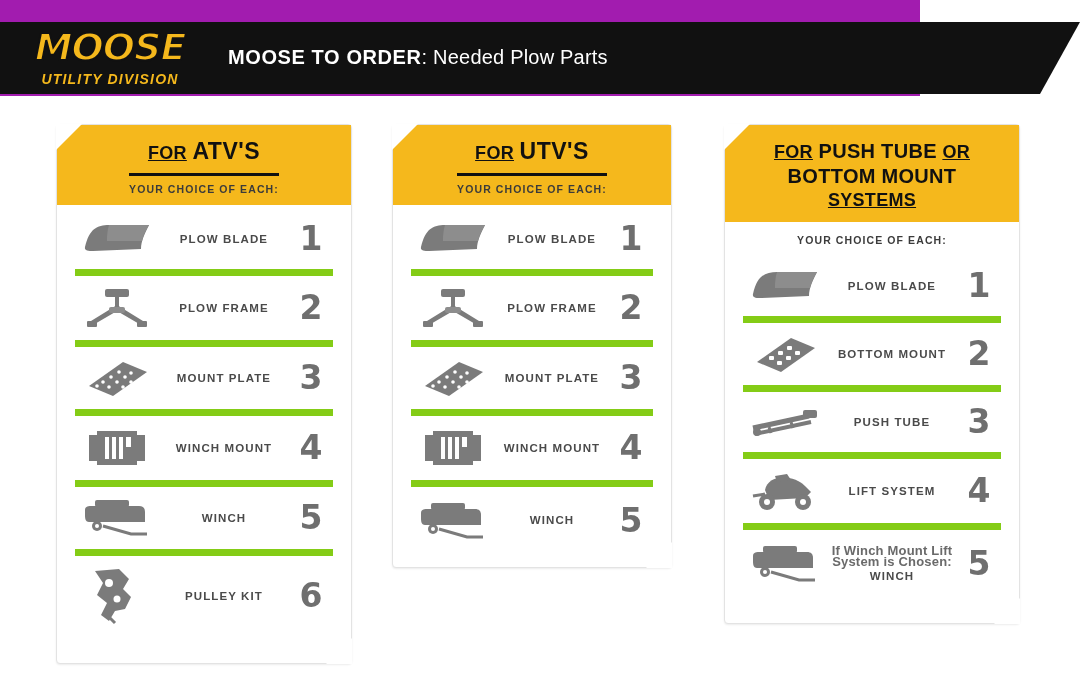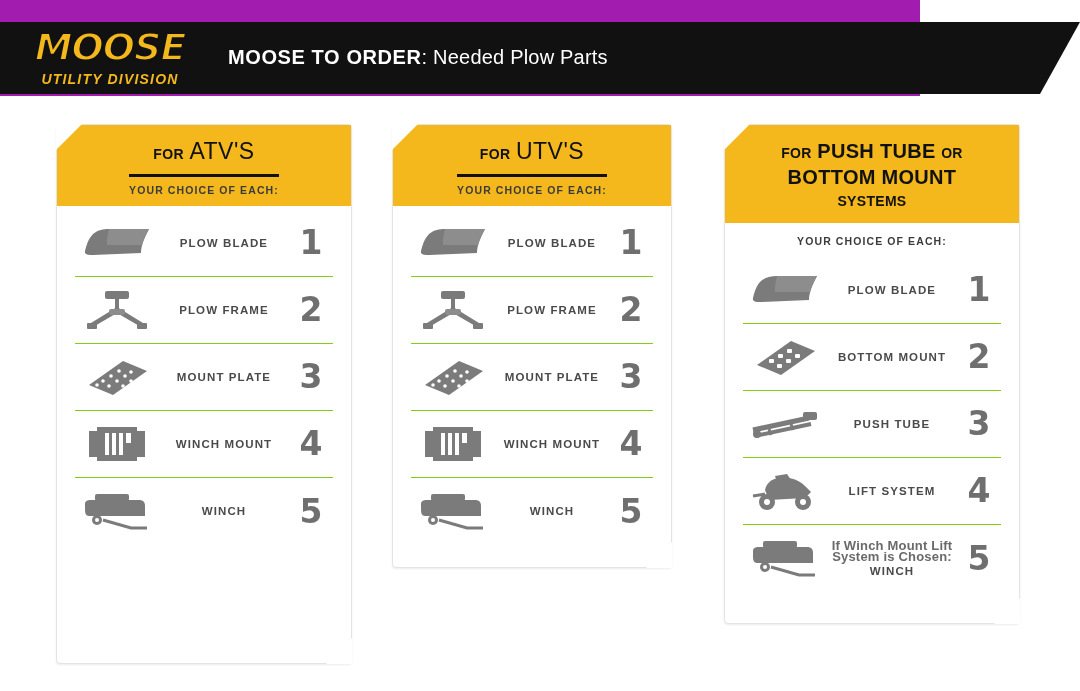--- a/index.html
+++ b/index.html
@@ -81,22 +81,22 @@
     text-align: center;
     padding: 14px 10px 10px 10px;
     position: relative;
   }
   .card-head .title {
     font-size: 19px;
     font-weight: bold;
     line-height: 24px;
     letter-spacing: .3px;
   }
-  .card-head .title .small { font-size: 14px; font-weight: bold; }
-  .card-head .title .big { font-size: 23px; font-weight: normal; letter-spacing:.5px; }
+  .card-head .title .small { font-size: 18px; font-weight: bold; text-decoration: underline; }
+  .card-head .title .big { font-size: 23px; font-weight: bold; letter-spacing:.5px; }
   .card-head .title .mid { font-size: 20px; font-weight: bold; }
   .head-rule {
     width: 150px; height: 3px; background: #111; margin: 8px auto 7px auto;
   }
   .card-head .choice {
     font-size: 10.5px;
     font-weight: bold;
     letter-spacing: 1.1px;
     color: #3b3b3b;
   }
@@ -107,21 +107,21 @@
     font-weight: bold;
     letter-spacing: 1.1px;
     color: #3b3b3b;
     padding: 12px 0 6px 0;
   }
 
   .rows { padding: 4px 18px 10px 18px; }
   .row {
     display: flex;
     align-items: center;
-    border-bottom: 1px solid #84cc16;
+    border-bottom: 7px solid #84cc16;
     padding: 9px 0;
     min-height: 67px;
   }
   .row:last-child { border-bottom: none; }
   .row .icon {
     width: 84px;
     flex: 0 0 84px;
     display: flex; align-items: center; justify-content: center;
   }
   .row .label {
@@ -265,20 +265,32 @@
                 <rect x="18" y="4" width="34" height="7" rx="2" fill="#7b7b7b"></rect>
                 <circle cx="20" cy="30" r="5" fill="#7b7b7b"></circle>
                 <circle cx="20" cy="30" r="2" fill="#ffffff"></circle>
                 <path d="M26 30 L54 38 L70 38" stroke="#7b7b7b" stroke-width="3" fill="none"></path>
               </svg>
           </div>
           <div class="label">WINCH</div>
           <div class="num">5</div>
         </div>
 
+        <div class="row">
+          <div class="icon">
+            <svg width="76" height="62" viewBox="0 0 76 62">
+                <path d="M16 6 L40 4 L50 14 L44 24 L52 32 L46 44 L36 46 L30 56 L22 50 L28 38 L18 30 L24 18 Z" fill="#7b7b7b"></path>
+                <circle cx="30" cy="18" r="4" fill="#ffffff"></circle>
+                <circle cx="38" cy="34" r="3.5" fill="#ffffff"></circle>
+                <path d="M30 52 L36 58" stroke="#7b7b7b" stroke-width="3"></path>
+              </svg>
+          </div>
+          <div class="label">PULLEY KIT</div>
+          <div class="num">6</div>
+        </div>
 
       </div>
       <div class="cut br"></div>
     </div>
 
     <div class="card" style="left:392px; top:28px; width:280px; height:444px;">
       <div class="card-head">
         <div class="cut tl"></div>
         <div class="title">
           <span class="small">FOR</span>

